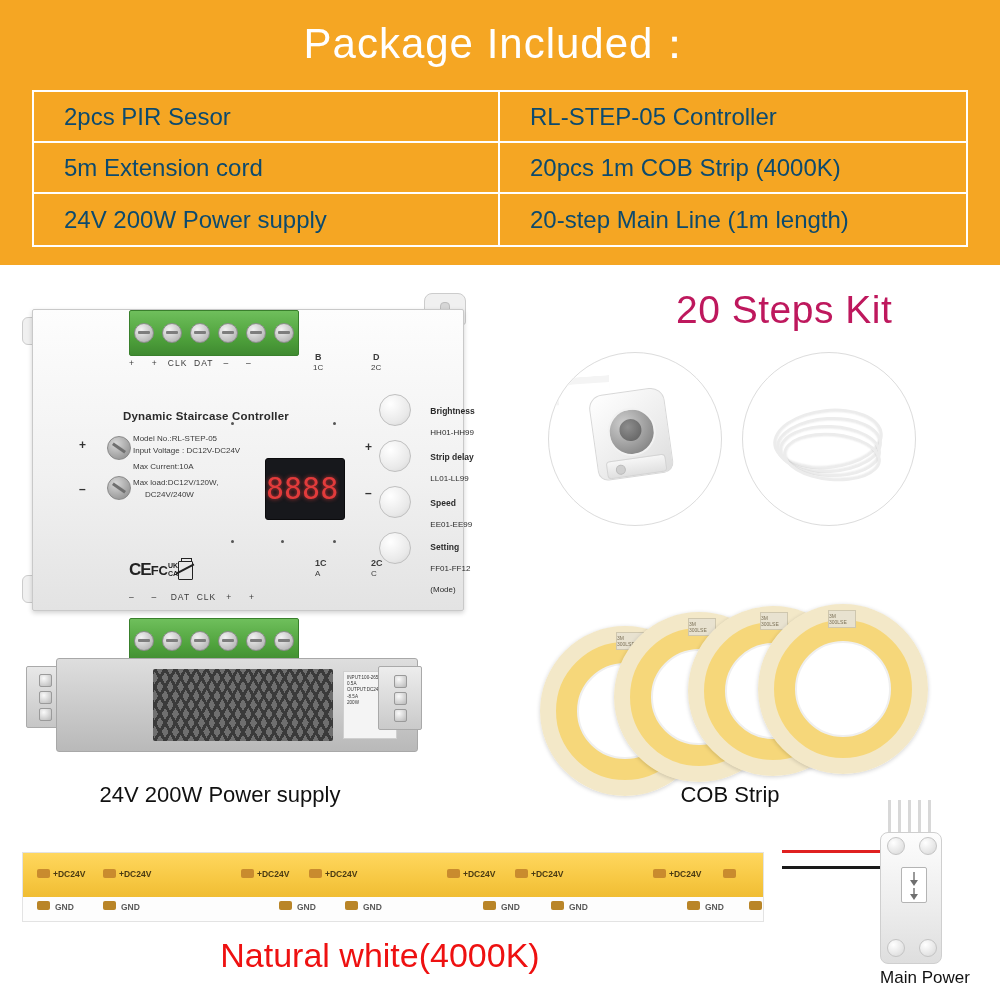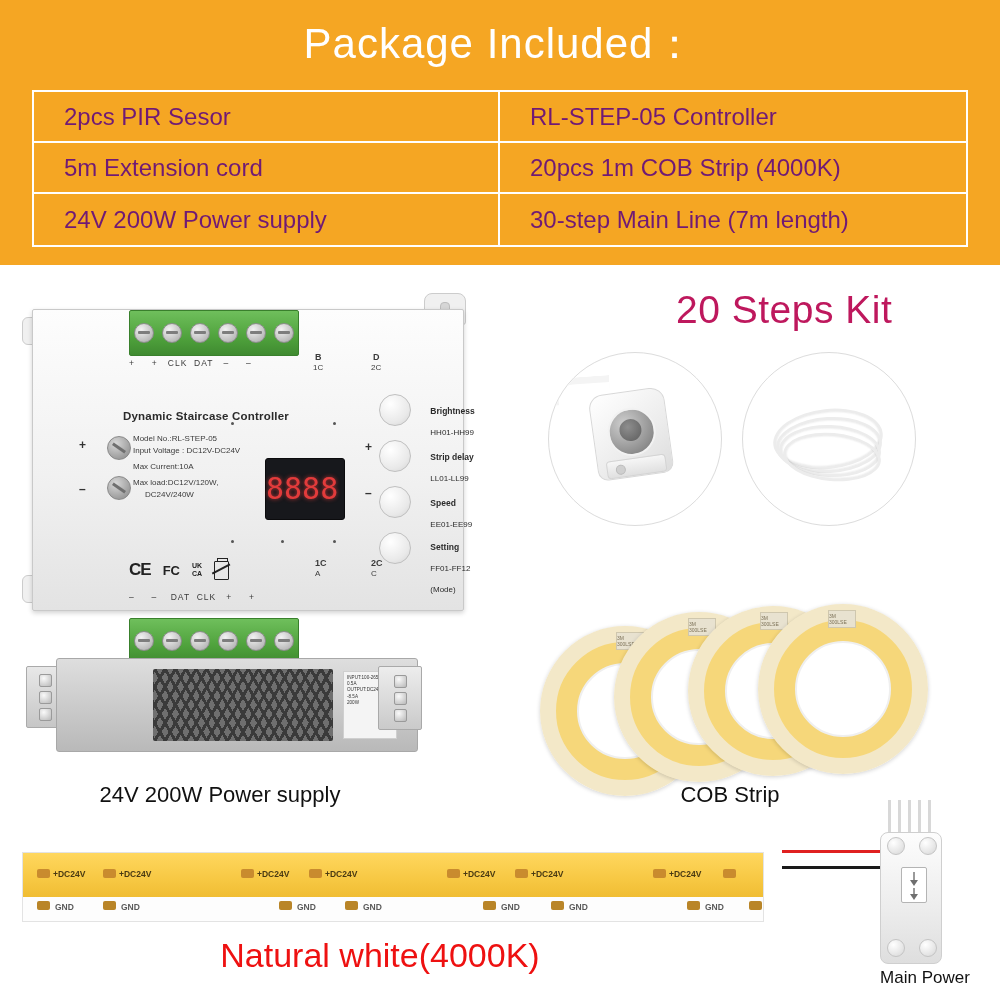--- a/index.html
+++ b/index.html
@@ -39,21 +39,21 @@
     top: 90px;
     width: 936px;
     height: 157px;
     border: 2px solid #ffffff;
     box-sizing: border-box;
     display: grid;
     grid-template-columns: 1fr 1fr;
     grid-template-rows: 1fr 1fr 1fr;
   }
   .pkg-cell {
-    color: #701a75;
+    color: #0c4a6e;
     font-size: 24px;
     display: flex;
     align-items: center;
     padding-left: 30px;
     box-sizing: border-box;
     border-bottom: 2px solid #ffffff;
     border-right: 2px solid #ffffff;
   }
   .pkg-cell.c1 { border-right: 2px solid #ffffff; }
   .pkg-cell.c2 { border-right: none; }
@@ -212,21 +212,20 @@
     position: absolute;
     width: 3px; height: 3px;
     border-radius: 50%;
     background: #555;
   }
   .cert-row {
     position: absolute;
     left: 96px; top: 250px;
     display: flex;
     align-items: center;
-    gap: 12px;
     color: #222;
     font-size: 14px;
   }
   .cert-ce { font-weight: 700; font-size: 17px; letter-spacing: -1px; }
   .cert-fc { font-weight: 700; font-size: 13px; text-align: center; }
   .cert-ukca { font-size: 7px; line-height: 1.1; text-align: center; font-weight: 700; }
   .cert-weee {
     width: 13px; height: 17px;
     border: 1.4px solid #222;
     position: relative;
@@ -505,21 +504,21 @@
 
 <div class="banner">
   <div class="banner-title">Package Included：</div>
 
   <div class="pkg-table">
     <div class="pkg-cell c1">2pcs PIR Sesor</div>
     <div class="pkg-cell c2">RL-STEP-05 Controller</div>
     <div class="pkg-cell c1">5m Extension cord</div>
     <div class="pkg-cell c2">20pcs 1m COB Strip (4000K)</div>
     <div class="pkg-cell c1 lastrow">24V 200W  Power supply</div>
-    <div class="pkg-cell c2 lastrow">30-step Main Line (7m length)</div>
+    <div class="pkg-cell c2 lastrow">20-step Main Line (1m length)</div>
   </div>
 </div>
 
 <div class="steps-kit">20 Steps Kit</div>
 
 <div class="controller-wrap">
 
   <div class="ctrl-tab tl">
     <div class="ctrl-hole" style="left:18px;top:6px;"></div>
   </div>

